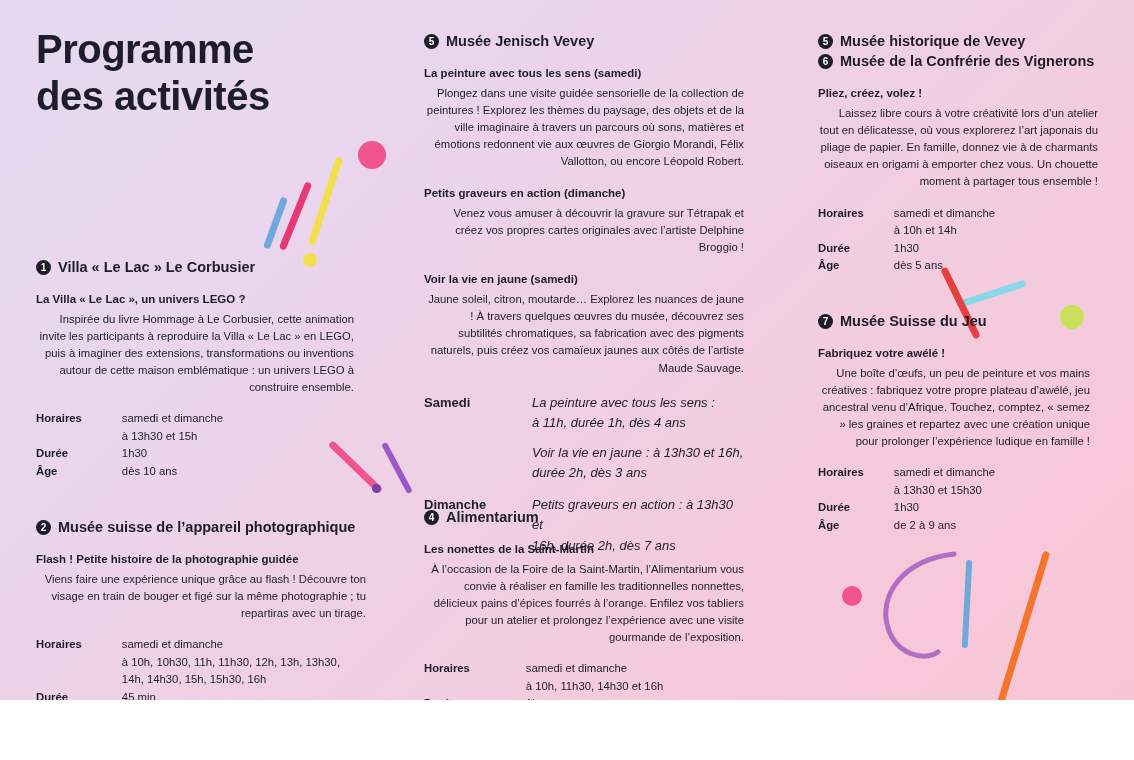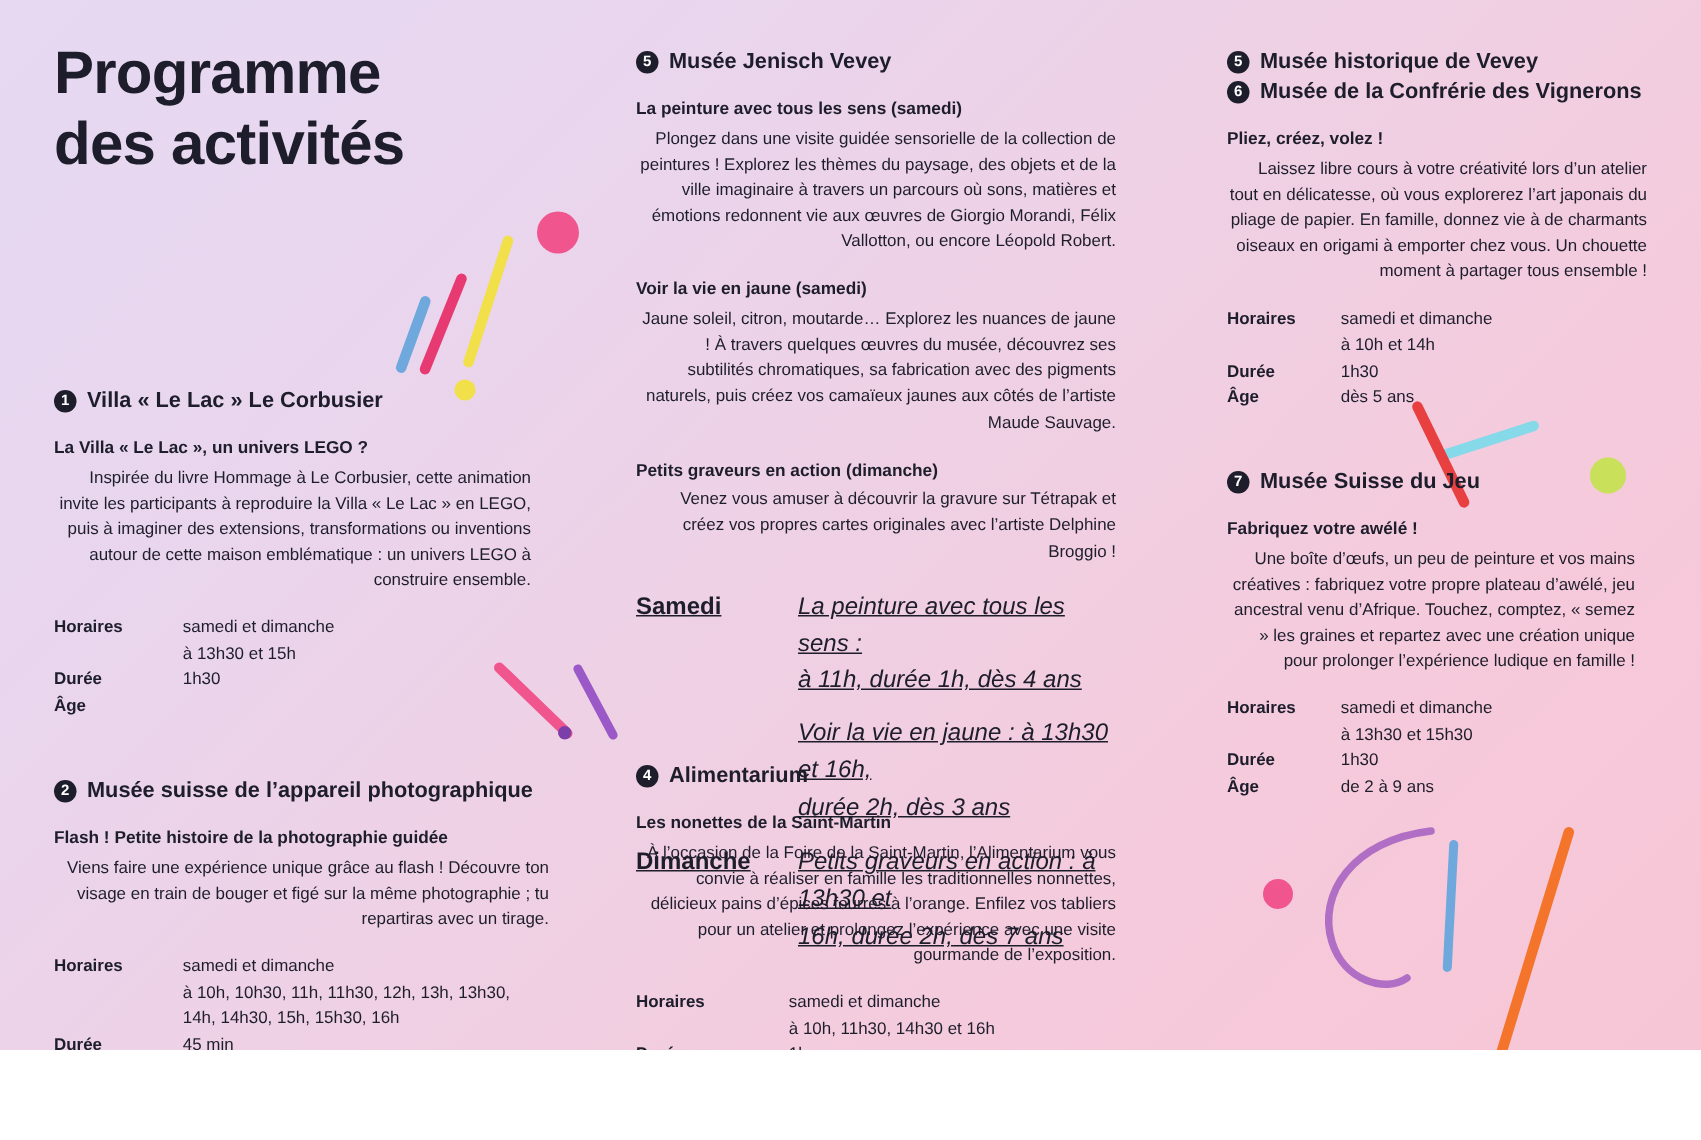--- a/index.html
+++ b/index.html
@@ -105,24 +105,23 @@
   .info .val { }
   .info .val .ln { display: block; }
   .info.wide { column-gap: 30px; }
   .info.wide2 { column-gap: 56px; }
   .info.wide3 { column-gap: 40px; }
 
   .sched {
     display: grid;
     grid-template-columns: 100px 1fr;
     column-gap: 8px;
-    font-size: 16px;
+    font-size: 13px;
     line-height: 1.55;
     margin-top: 16px;
-    text-decoration: underline;
   }
   .sched .lbl { font-weight: bold; }
   .sched .val { font-style: italic; }
   .sched .val .ln { display: block; }
   .sched .gap { height: 12px; grid-column: 1 / -1; }
 </style>
 </head>
 <body>
 
 <div id="page">
@@ -165,20 +164,21 @@
       <div class="body">Inspirée du livre Hommage à Le Corbusier, cette animation invite les participants à reproduire la Villa « Le Lac » en LEGO, puis à imaginer des extensions, transformations ou inventions autour de cette maison emblématique : un univers LEGO à construire ensemble.</div>
       <div class="info wide3">
         <div class="lbl">Horaires</div>
         <div class="val">
           <span class="ln">samedi et dimanche</span>
           <span class="ln">à 13h30 et 15h</span>
         </div>
         <div class="lbl">Durée</div>
         <div class="val">1h30</div>
         <div class="lbl">Âge</div>
+        <div class="val">dès 10 ans</div>
       </div>
     </div>
 
     <div class="entry" style="top:518px;left:0;width:330px;">
       <div class="entry-head">
         <div class="num">2</div>
         <div class="venue">Musée suisse de l’appareil photographique</div>
       </div>
       <div class="subtitle">Flash ! Petite histoire de la photographie guidée</div>
       <div class="body">Viens faire une expérience unique grâce au flash ! Découvre ton visage en train de bouger et figé sur la même photographie ; tu repartiras avec un tirage.</div>
@@ -204,26 +204,26 @@
       <div class="entry-head">
         <div class="num">5</div>
         <div class="venue">Musée Jenisch Vevey</div>
       </div>
 
       <div>
         <div class="subtitle">La peinture avec tous les sens  (samedi)</div>
         <div class="body">Plongez dans une visite guidée sensorielle de la collection de peintures ! Explorez les thèmes du paysage, des objets et de la ville imaginaire à travers un parcours où sons, matières et émotions redonnent vie aux œuvres de Giorgio Morandi, Félix Vallotton, ou encore Léopold Robert.</div>
       </div>
       <div class="sub-block">
+        <div class="subtitle">Petits graveurs en action (dimanche)</div>
+        <div class="body">Venez vous amuser à découvrir la gravure sur Tétrapak et créez vos propres cartes originales avec l’artiste Delphine Broggio !</div>
+      </div>
+      <div class="sub-block">
         <div class="subtitle">Voir la vie en jaune (samedi)</div>
         <div class="body">Jaune soleil, citron, moutarde… Explorez les nuances de jaune ! À travers quelques œuvres du musée, découvrez ses subtilités chromatiques, sa fabrication avec des pigments naturels, puis créez vos camaïeux jaunes aux côtés de l’artiste Maude Sauvage.</div>
-      </div>
-      <div class="sub-block">
-        <div class="subtitle">Petits graveurs en action (dimanche)</div>
-        <div class="body">Venez vous amuser à découvrir la gravure sur Tétrapak et créez vos propres cartes originales avec l’artiste Delphine Broggio !</div>
       </div>
 
       <div class="sched">
         <div class="lbl">Samedi</div>
         <div class="val">
           <span class="ln">La peinture avec tous les sens :</span>
           <span class="ln">à 11h, durée 1h, dès 4 ans</span>
           <span class="ln" style="height:10px;"></span>
           <span class="ln">Voir la vie en jaune : à 13h30 et 16h,</span>
           <span class="ln">durée 2h, dès 3 ans</span>

